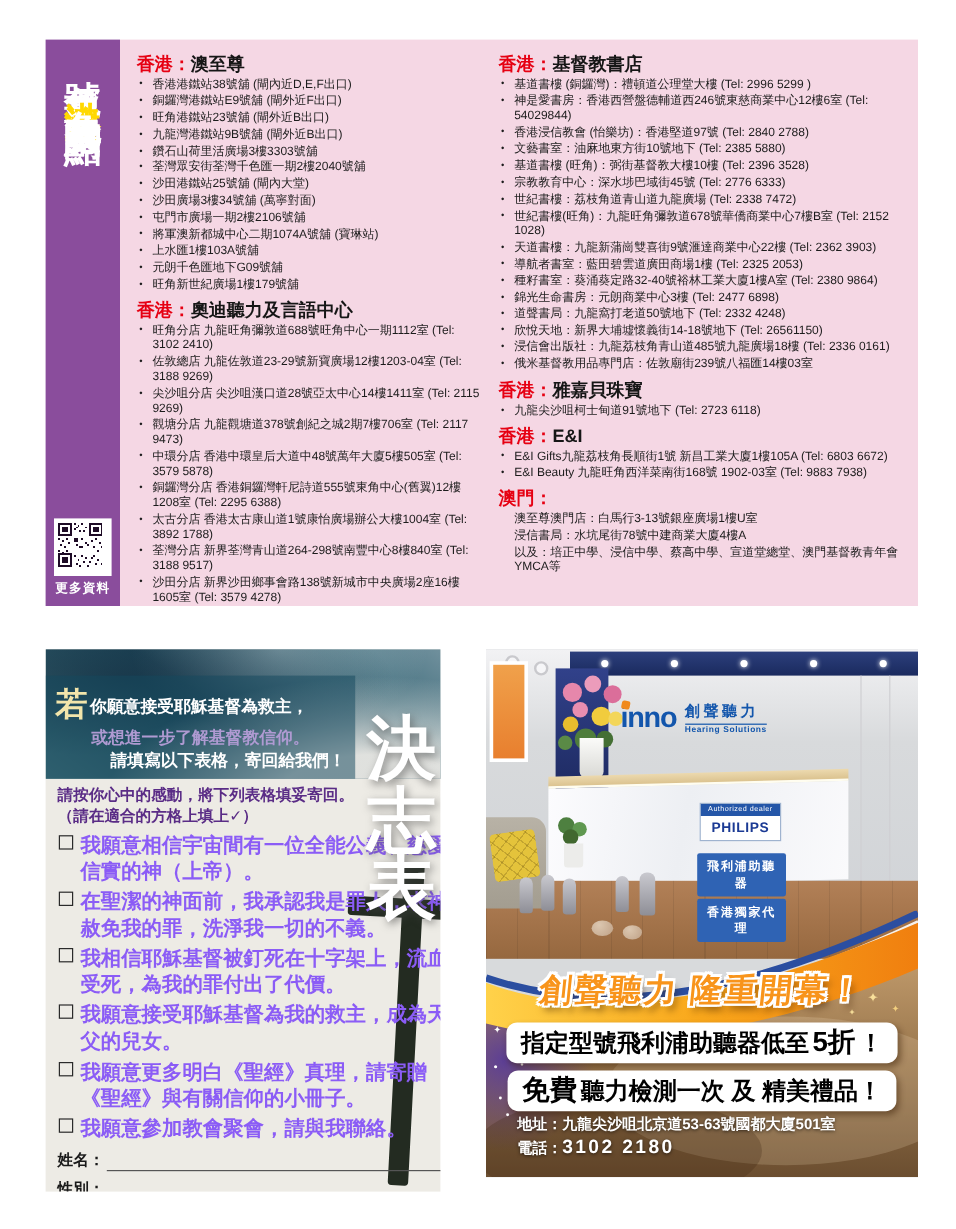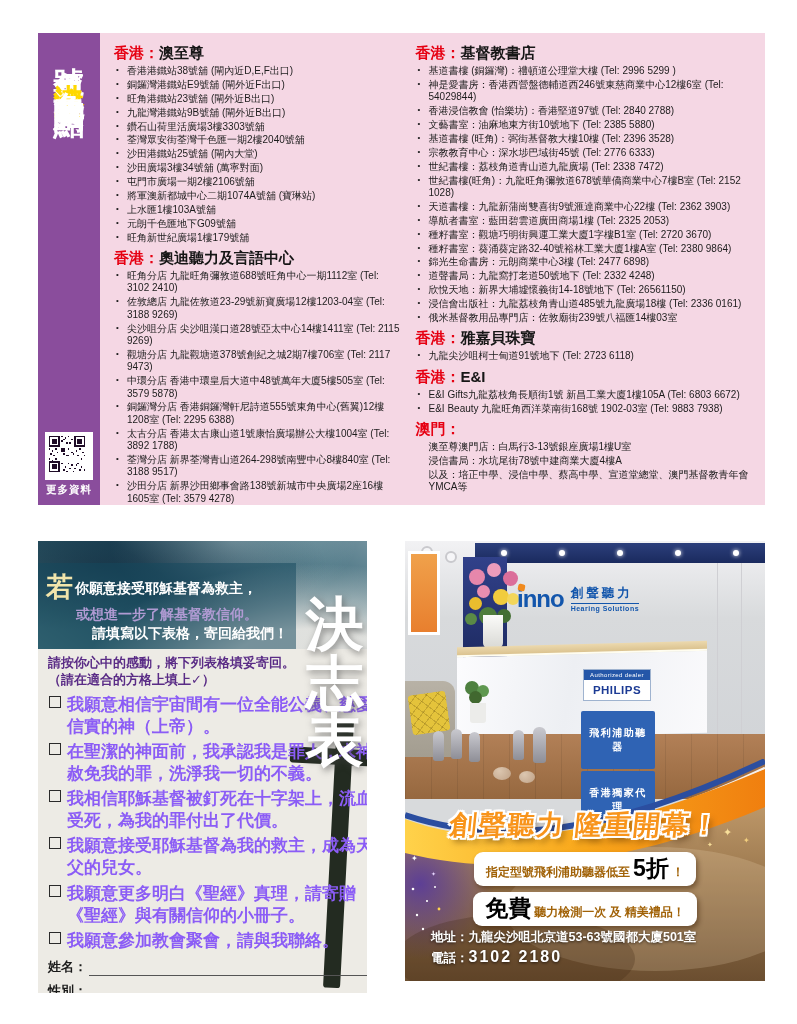--- a/index.html
+++ b/index.html
@@ -70,42 +70,42 @@
   .logo-right{border-bottom:0;}
   .logo-cn{font-size:12.5px;font-weight:800;color:#1356ac;letter-spacing:3px;}
   .logo-en{font-size:7px;font-weight:700;color:#1356ac;border-top:1.5px solid #1356ac;margin-top:1px;padding-top:1px;letter-spacing:.5px;}
   .desk-top{position:absolute;left:52px;top:103px;width:250px;height:9px;background:linear-gradient(#ecd9ae,#d9c08c);transform:skewY(-1.5deg);}
   .desk-front{position:absolute;left:52px;top:111px;width:250px;height:82px;transform:skewY(-1.5deg);
     background:linear-gradient(100deg,#fcfcfe 0%,#edeff3 45%,#fafafc 100%);border-top:2px solid #fffdf0;}
   .philips-sign{position:absolute;left:178px;top:128px;width:66px;border:1px solid #9fb3cf;background:#fff;z-index:2;}
   .philips-auth{background:#2456a8;color:#fff;font-size:6px;text-align:center;padding:2px 0;letter-spacing:.4px;}
   .philips-brand{color:#1b3a94;font-weight:800;font-size:11.5px;text-align:center;padding:4px 0;letter-spacing:.5px;}
   .dealer-chips{position:absolute;left:176px;top:170px;z-index:2;}
-  .dealer-chip{background:#2f63b4;color:#fff;font-size:10px;font-weight:800;letter-spacing:1.5px;padding:15px 4px;margin-bottom:2px;border-radius:2px;text-align:center;width:66px;}
+  .dealer-chip{background:#2f63b4;color:#fff;font-size:10px;font-weight:800;letter-spacing:1.5px;padding:4px 4px;margin-bottom:2px;border-radius:2px;text-align:center;width:66px;}
   .plant{position:absolute;left:56px;top:140px;width:34px;height:42px;z-index:2;}
   .plant-pot{position:absolute;left:9px;top:22px;width:16px;height:20px;background:#ececea;border-radius:0 0 3px 3px;}
   .floor{position:absolute;left:0;top:193px;width:360px;height:65px;
     background:repeating-linear-gradient(90deg,rgba(0,0,0,.08) 0 1px,transparent 1px 26px),linear-gradient(#b28057,#96683f);}
   .sofa{position:absolute;left:0;top:140px;width:50px;height:76px;background:linear-gradient(#b8b2a6,#a39d90);border-radius:0 12px 0 0;z-index:2;}
   .pillow{position:absolute;left:5px;top:152px;width:38px;height:40px;background:
     repeating-linear-gradient(45deg,rgba(120,95,20,.3) 0 1px,transparent 1px 8px),
     repeating-linear-gradient(-45deg,rgba(120,95,20,.3) 0 1px,transparent 1px 8px),#e4c33b;
     border-radius:4px;transform:rotate(-8deg);z-index:3;}
   .aids{position:absolute;left:20px;top:186px;width:150px;height:70px;z-index:4;}
   .bte{position:absolute;width:11px;height:30px;border-radius:6px 6px 3px 3px;background:linear-gradient(#c9c9cf,#8e8e96);}
   .dome{position:absolute;border-radius:50%;background:radial-gradient(circle at 35% 30%,#dcc7b0,#bfa186);}
 
   .swoosh{position:absolute;left:0;top:218px;width:360px;height:222px;z-index:5;}
   .star{position:absolute;z-index:6;line-height:1;}
   .ad-headline{position:absolute;top:266px;left:0;right:0;text-align:center;font-size:27px;font-weight:800;color:#f8941b;
     transform:skewX(-6deg);letter-spacing:2px;z-index:7;
     text-shadow:-2px 0 0 #fff,2px 0 0 #fff,0 -2px 0 #fff,0 2px 0 #fff,-2px -2px 0 #fff,2px -2px 0 #fff,-2px 2px 0 #fff,2px 2px 0 #fff,4px 5px 6px rgba(60,30,0,.55);}
   .ad-offers{position:absolute;top:311px;left:0;right:0;display:flex;flex-direction:column;align-items:center;gap:6px;z-index:7;}
   .offer-box{background:#fff;border-radius:9px;padding:1px 12px 2px;display:flex;align-items:baseline;gap:3px;box-shadow:2px 3px 5px rgba(50,25,0,.45);white-space:nowrap;}
-  .offer-blue{font-size:12px;font-weight:800;color:#a16207;}
+  .offer-blue{font-size:20px;font-weight:800;color:#000000;}
   .offer-big-red{font-size:23px;font-weight:800;color:#000000;}
   .ad-addr{position:absolute;top:388px;left:26px;right:6px;color:#fff;font-size:12.5px;font-weight:800;z-index:7;text-shadow:0 1px 3px rgba(0,0,0,.65);}
   .ad-phone{position:absolute;top:407px;left:26px;color:#fff;font-size:12.5px;font-weight:800;z-index:7;text-shadow:0 1px 3px rgba(0,0,0,.65);}
   .ad-phone .digits{font-size:16px;letter-spacing:2px;}
 </style>
 </head>
 <body>
 
 <div class="page">
 
@@ -232,21 +232,20 @@
             <div class="dir-item bulleted">基道書樓 (銅鑼灣)：禮頓道公理堂大樓 (Tel: 2996 5299 )</div>
               <div class="dir-item bulleted">神是愛書房：香港西營盤德輔道西246號東慈商業中心12樓6室 (Tel: 54029844)</div>
               <div class="dir-item bulleted">香港浸信教會 (怡樂坊)：香港堅道97號 (Tel: 2840 2788)</div>
               <div class="dir-item bulleted">文藝書室：油麻地東方街10號地下 (Tel: 2385 5880)</div>
               <div class="dir-item bulleted">基道書樓 (旺角)：弼街基督教大樓10樓 (Tel: 2396 3528)</div>
               <div class="dir-item bulleted">宗教教育中心：深水埗巴域街45號 (Tel: 2776 6333)</div>
               <div class="dir-item bulleted">世紀書樓：荔枝角道青山道九龍廣場 (Tel: 2338 7472)</div>
               <div class="dir-item bulleted">世紀書樓(旺角)：九龍旺角彌敦道678號華僑商業中心7樓B室 (Tel: 2152 1028)</div>
               <div class="dir-item bulleted">天道書樓：九龍新蒲崗雙喜街9號滙達商業中心22樓 (Tel: 2362 3903)</div>
               <div class="dir-item bulleted">導航者書室：藍田碧雲道廣田商場1樓 (Tel: 2325 2053)</div>
-              <div class="dir-item bulleted">種籽書室：觀塘巧明街興運工業大廈1字樓B1室 (Tel: 2720 3670)</div>
               <div class="dir-item bulleted">種籽書室：葵涌葵定路32-40號裕林工業大廈1樓A室 (Tel: 2380 9864)</div>
               <div class="dir-item bulleted">錦光生命書房：元朗商業中心3樓 (Tel: 2477 6898)</div>
               <div class="dir-item bulleted">道聲書局：九龍窩打老道50號地下 (Tel: 2332 4248)</div>
               <div class="dir-item bulleted">欣悅天地：新界大埔墟懷義街14-18號地下 (Tel: 26561150)</div>
               <div class="dir-item bulleted">浸信會出版社：九龍荔枝角青山道485號九龍廣場18樓 (Tel: 2336 0161)</div>
               <div class="dir-item bulleted">俄米基督教用品專門店：佐敦廟街239號八福匯14樓03室</div>
             </div>
             <div>
               
             </div>

